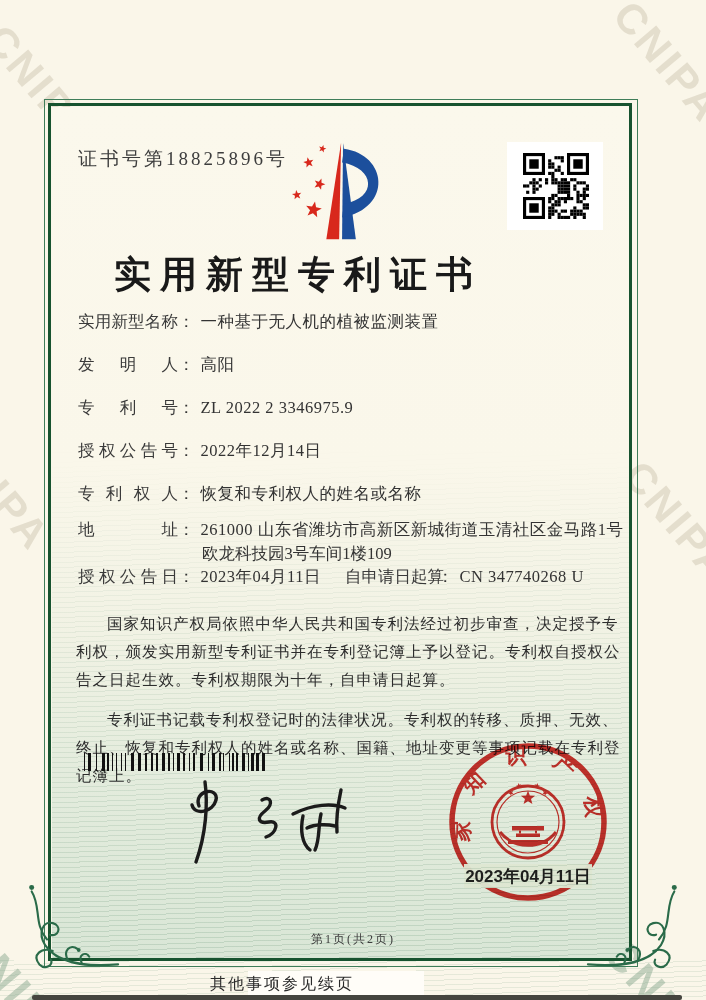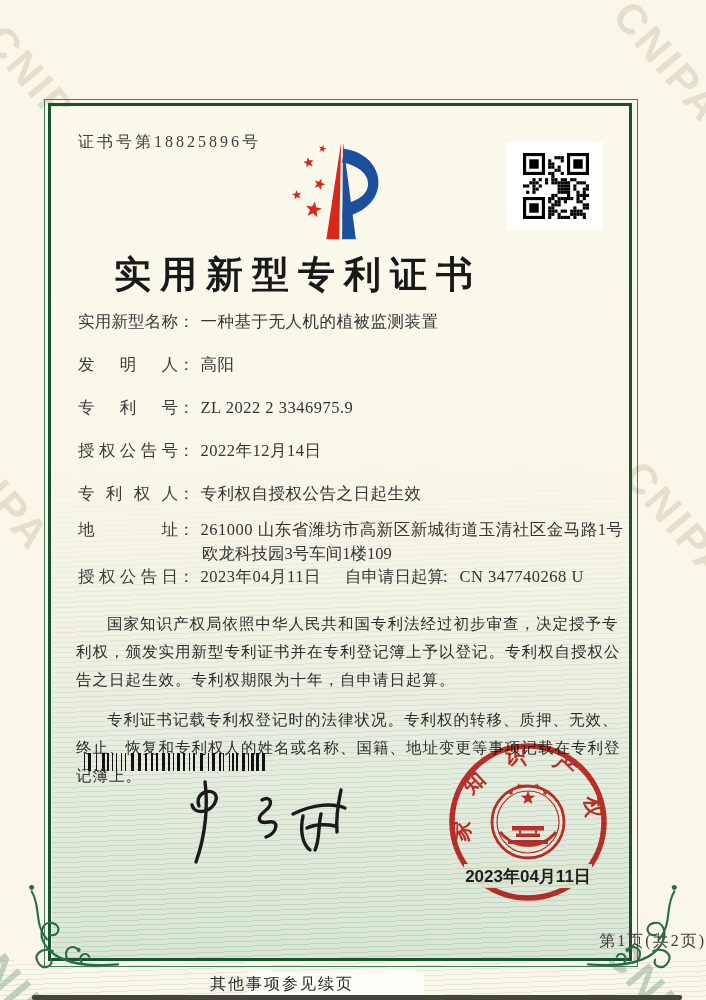--- a/index.html
+++ b/index.html
@@ -31,21 +31,21 @@
   .guilloche::after{content:"";position:absolute;inset:0;
      background:repeating-linear-gradient(178deg,rgba(96,145,115,0.22) 0 1px,transparent 1px 5px);
      -webkit-mask-image:linear-gradient(180deg,transparent 0 40%,rgba(0,0,0,.45) 62%,#000 100%);
      mask-image:linear-gradient(180deg,transparent 0 40%,rgba(0,0,0,.45) 62%,#000 100%);}
   .bottom-waves{position:absolute;left:0;top:960px;width:706px;height:40px;z-index:1;
      background:repeating-linear-gradient(178deg,rgba(120,160,130,0.16) 0 1px,transparent 1px 5px);}
   .corner{position:absolute;width:96px;height:96px;z-index:4;}
   .corner-l{left:24px;top:878px;}
   .corner-r{left:586px;top:878px;transform:scaleX(-1);}
   
-  .cert-no{position:absolute;left:78px;top:132px;z-index:3;font-size:16px;color:#3d3d3d;
+  .cert-no{position:absolute;left:78px;top:146px;z-index:3;font-size:19px;color:#3d3d3d;
            letter-spacing:3px;}
   .logo{position:absolute;left:287px;top:138px;width:118px;height:110px;z-index:3;}
   .qr-box{position:absolute;left:507px;top:142px;width:96px;height:88px;background:#fff;z-index:3;}
   .qr{position:absolute;left:523px;top:153px;width:66px;height:66px;z-index:4;}
   .doc-title{position:absolute;left:0;top:250px;width:596px;text-align:center;z-index:3;
              font-size:37px;font-weight:bold;color:#191919;letter-spacing:9px;}
   
   .field{position:absolute;left:78px;z-index:3;font-size:16.5px;color:#333;white-space:nowrap;}
   .flabel{display:inline-block;width:100px;text-align:justify;text-align-last:justify;
           vertical-align:top;color:#3a3a3a;}
@@ -60,22 +60,22 @@
   .paras p{margin:12px 0 4px 0;text-indent:2em;letter-spacing:1px;}
   .barcode{position:absolute;left:84px;top:753px;width:188px;height:18px;z-index:3;}
   
   .officer{position:absolute;left:84px;top:812px;z-index:3;
            font-family:"Liberation Sans","DejaVu Sans",sans-serif;font-size:17px;color:#1c1c1c;
            letter-spacing:2px;line-height:31px;}
   .signature{position:absolute;left:165px;top:778px;width:205px;height:92px;z-index:3;}
   .seal{position:absolute;left:444px;top:738px;width:168px;height:168px;z-index:4;
         mix-blend-mode:multiply;opacity:0.93;}
   
-  .page-info{position:absolute;left:0;top:931px;width:706px;text-align:right;z-index:3;
-             font-size:16px;color:#3c3c3c;letter-spacing:2px;}
+  .page-info{position:absolute;left:0;top:931px;width:706px;text-align:center;z-index:3;
+             font-size:12px;color:#3c3c3c;letter-spacing:2px;}
   .note-box{position:absolute;left:248px;top:971px;width:176px;height:25px;background:#fffdf8;z-index:2;}
   .note{position:absolute;left:0;top:974px;width:564px;text-align:center;z-index:3;
         font-size:16px;color:#2b2b2b;letter-spacing:2px;}
   .scan-edge{position:absolute;left:32px;top:995px;width:650px;height:5px;background:#45453f;
              border-radius:2px;z-index:5;}
 </style>
 </head>
 <body>
 
 <div class="page">
@@ -276,21 +276,21 @@
   <div class="field f2">
     <span class="flabel">发明人</span><span>：</span><span class="fvalue">高阳</span>
   </div>
   <div class="field f3">
     <span class="flabel">专利号</span><span>：</span><span class="fvalue">ZL 2022 2 3346975.9</span>
   </div>
   <div class="field f4">
     <span class="flabel">授权公告号</span><span>：</span><span class="fvalue">2022年12月14日</span>
   </div>
   <div class="field f5">
-    <span class="flabel">专利权人</span><span>：</span><span class="fvalue">专利权自授权公告之日起生效</span>
+    <span class="flabel">专利权人</span><span>：</span><span class="fvalue">恢复和专利权人的姓名或名称</span>
   </div>
   <div class="field f6">
     <span class="flabel">地址</span><span>：</span><span class="fvalue">261000 山东省潍坊市高新区新城街道玉清社区金马路1号</span>
   </div>
   <div class="f6b">欧龙科技园3号车间1楼109</div>
   <div class="field f7">
     <span class="flabel">授权公告日</span><span>：</span><span class="fvalue">2023年04月11日</span>
   </div>
   <div class="field f8">
     <span class="flabel">自申请日起算</span><span>：</span><span class="fvalue">CN 347740268 U</span>

